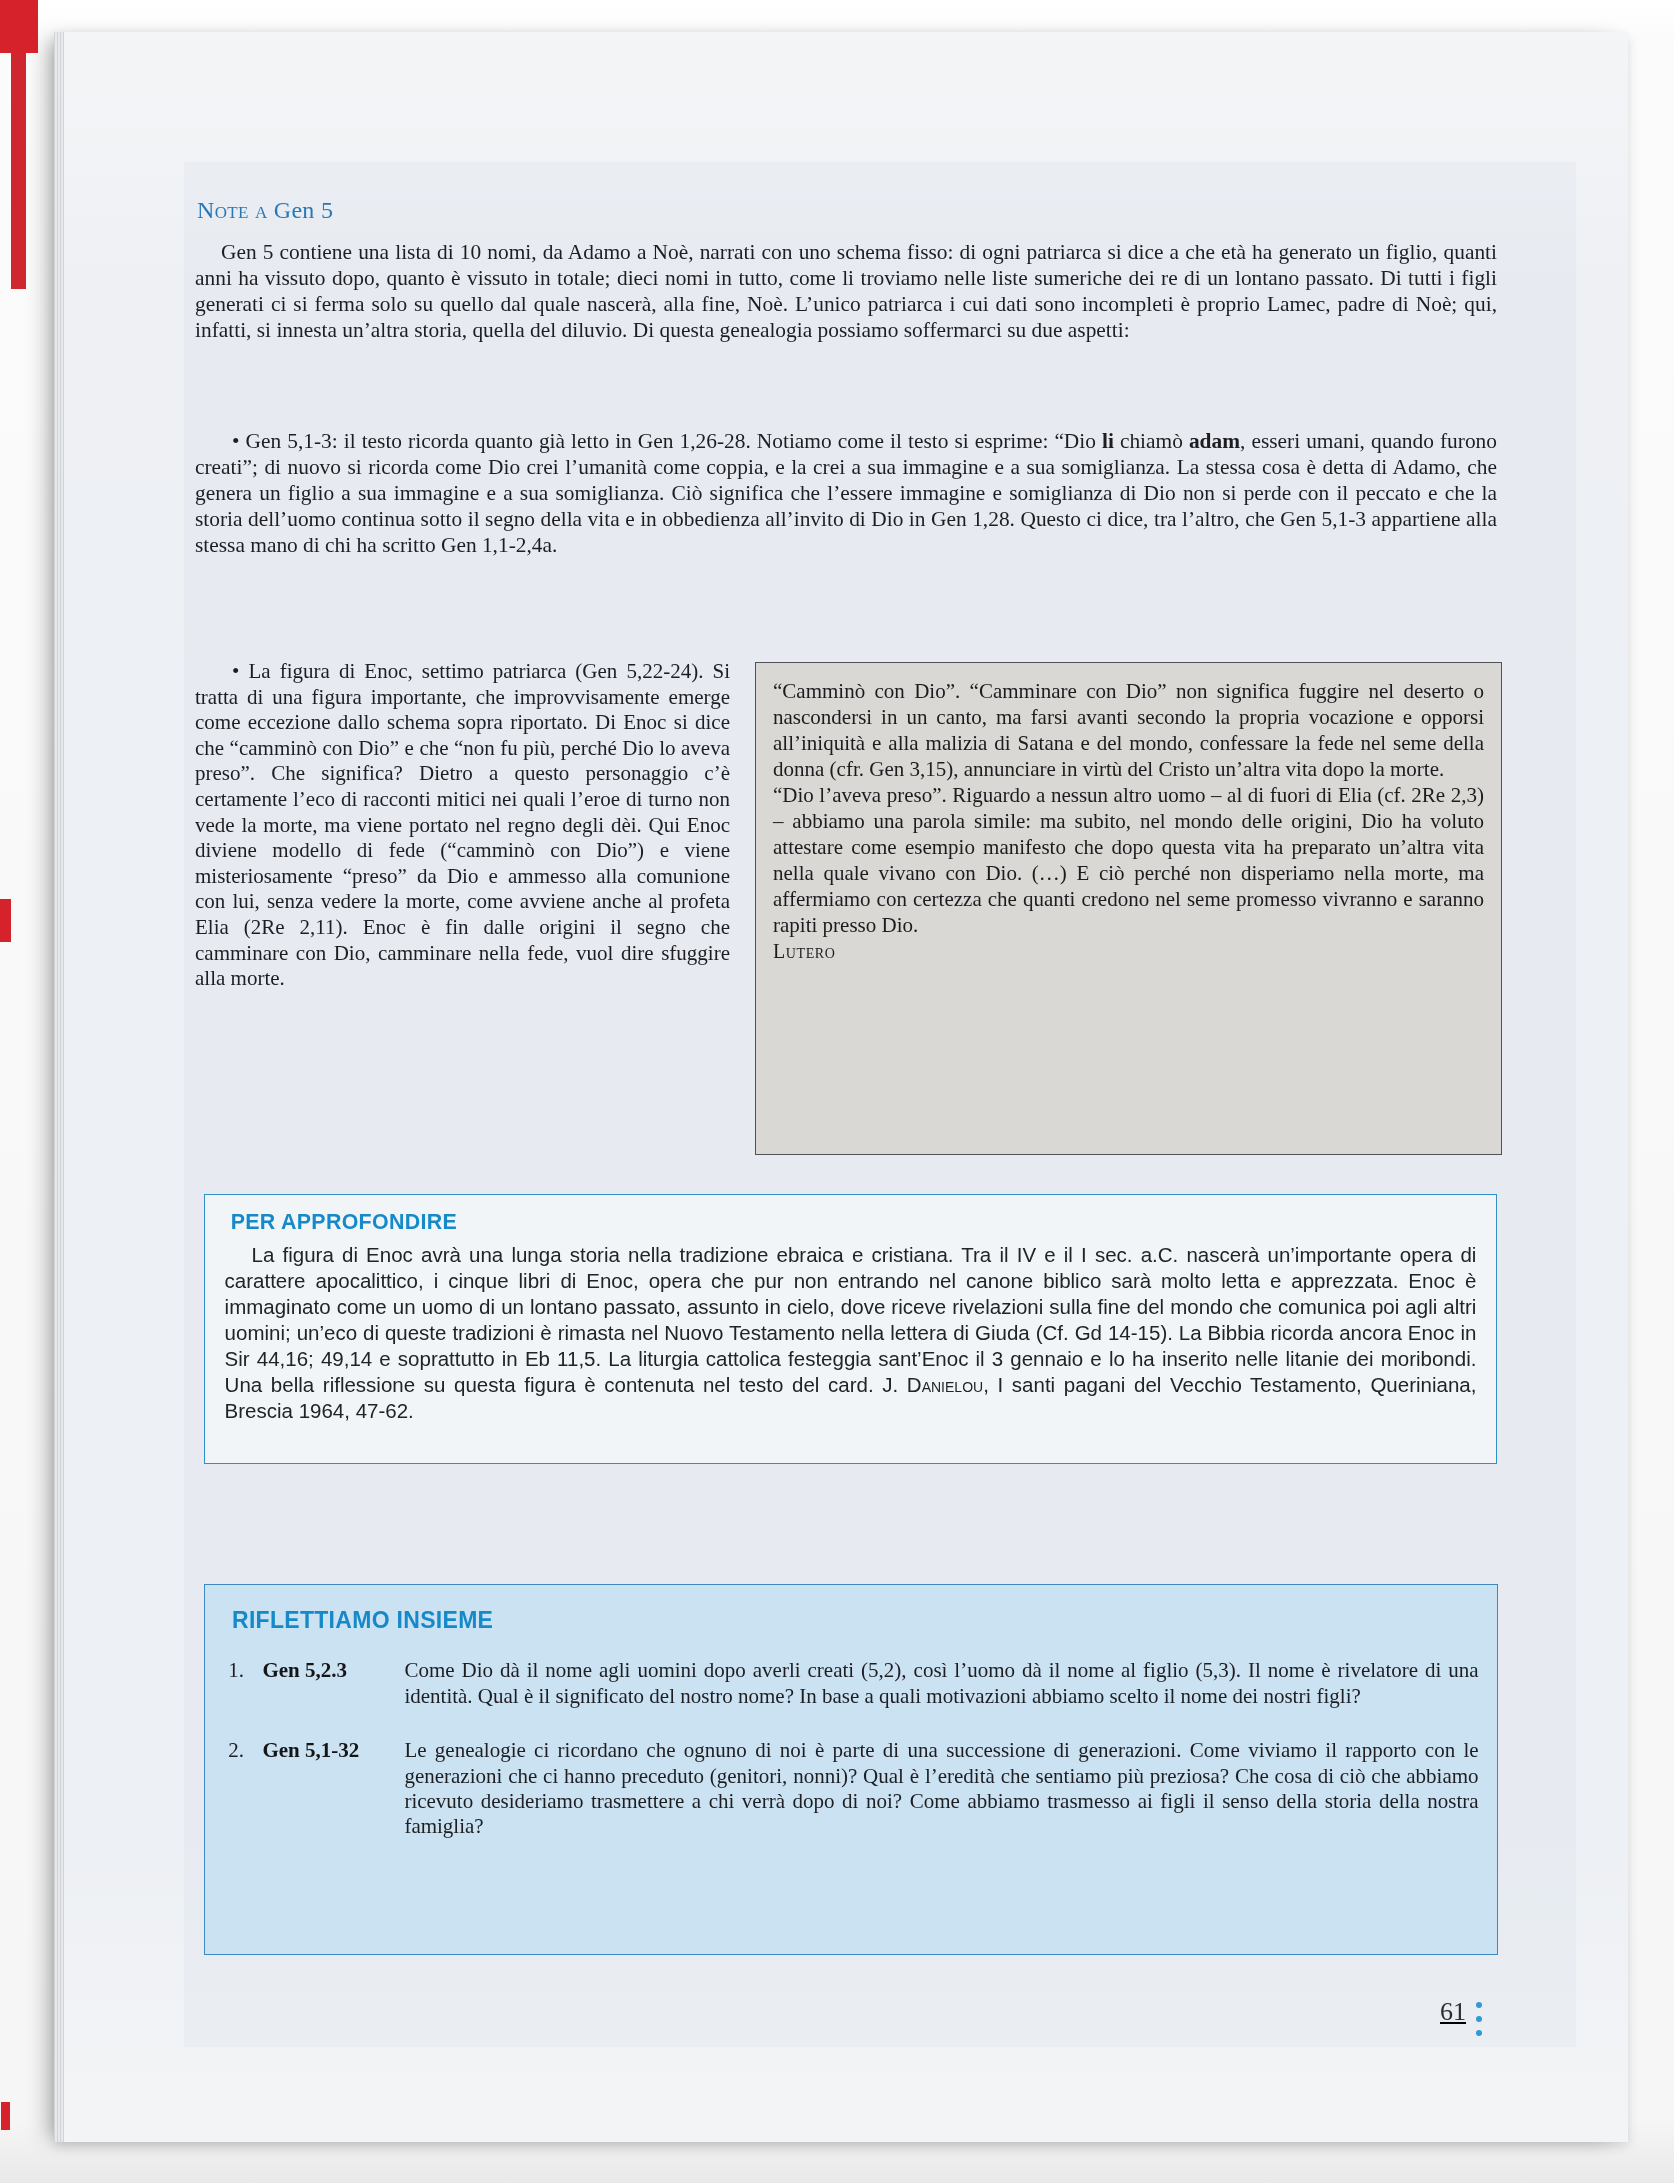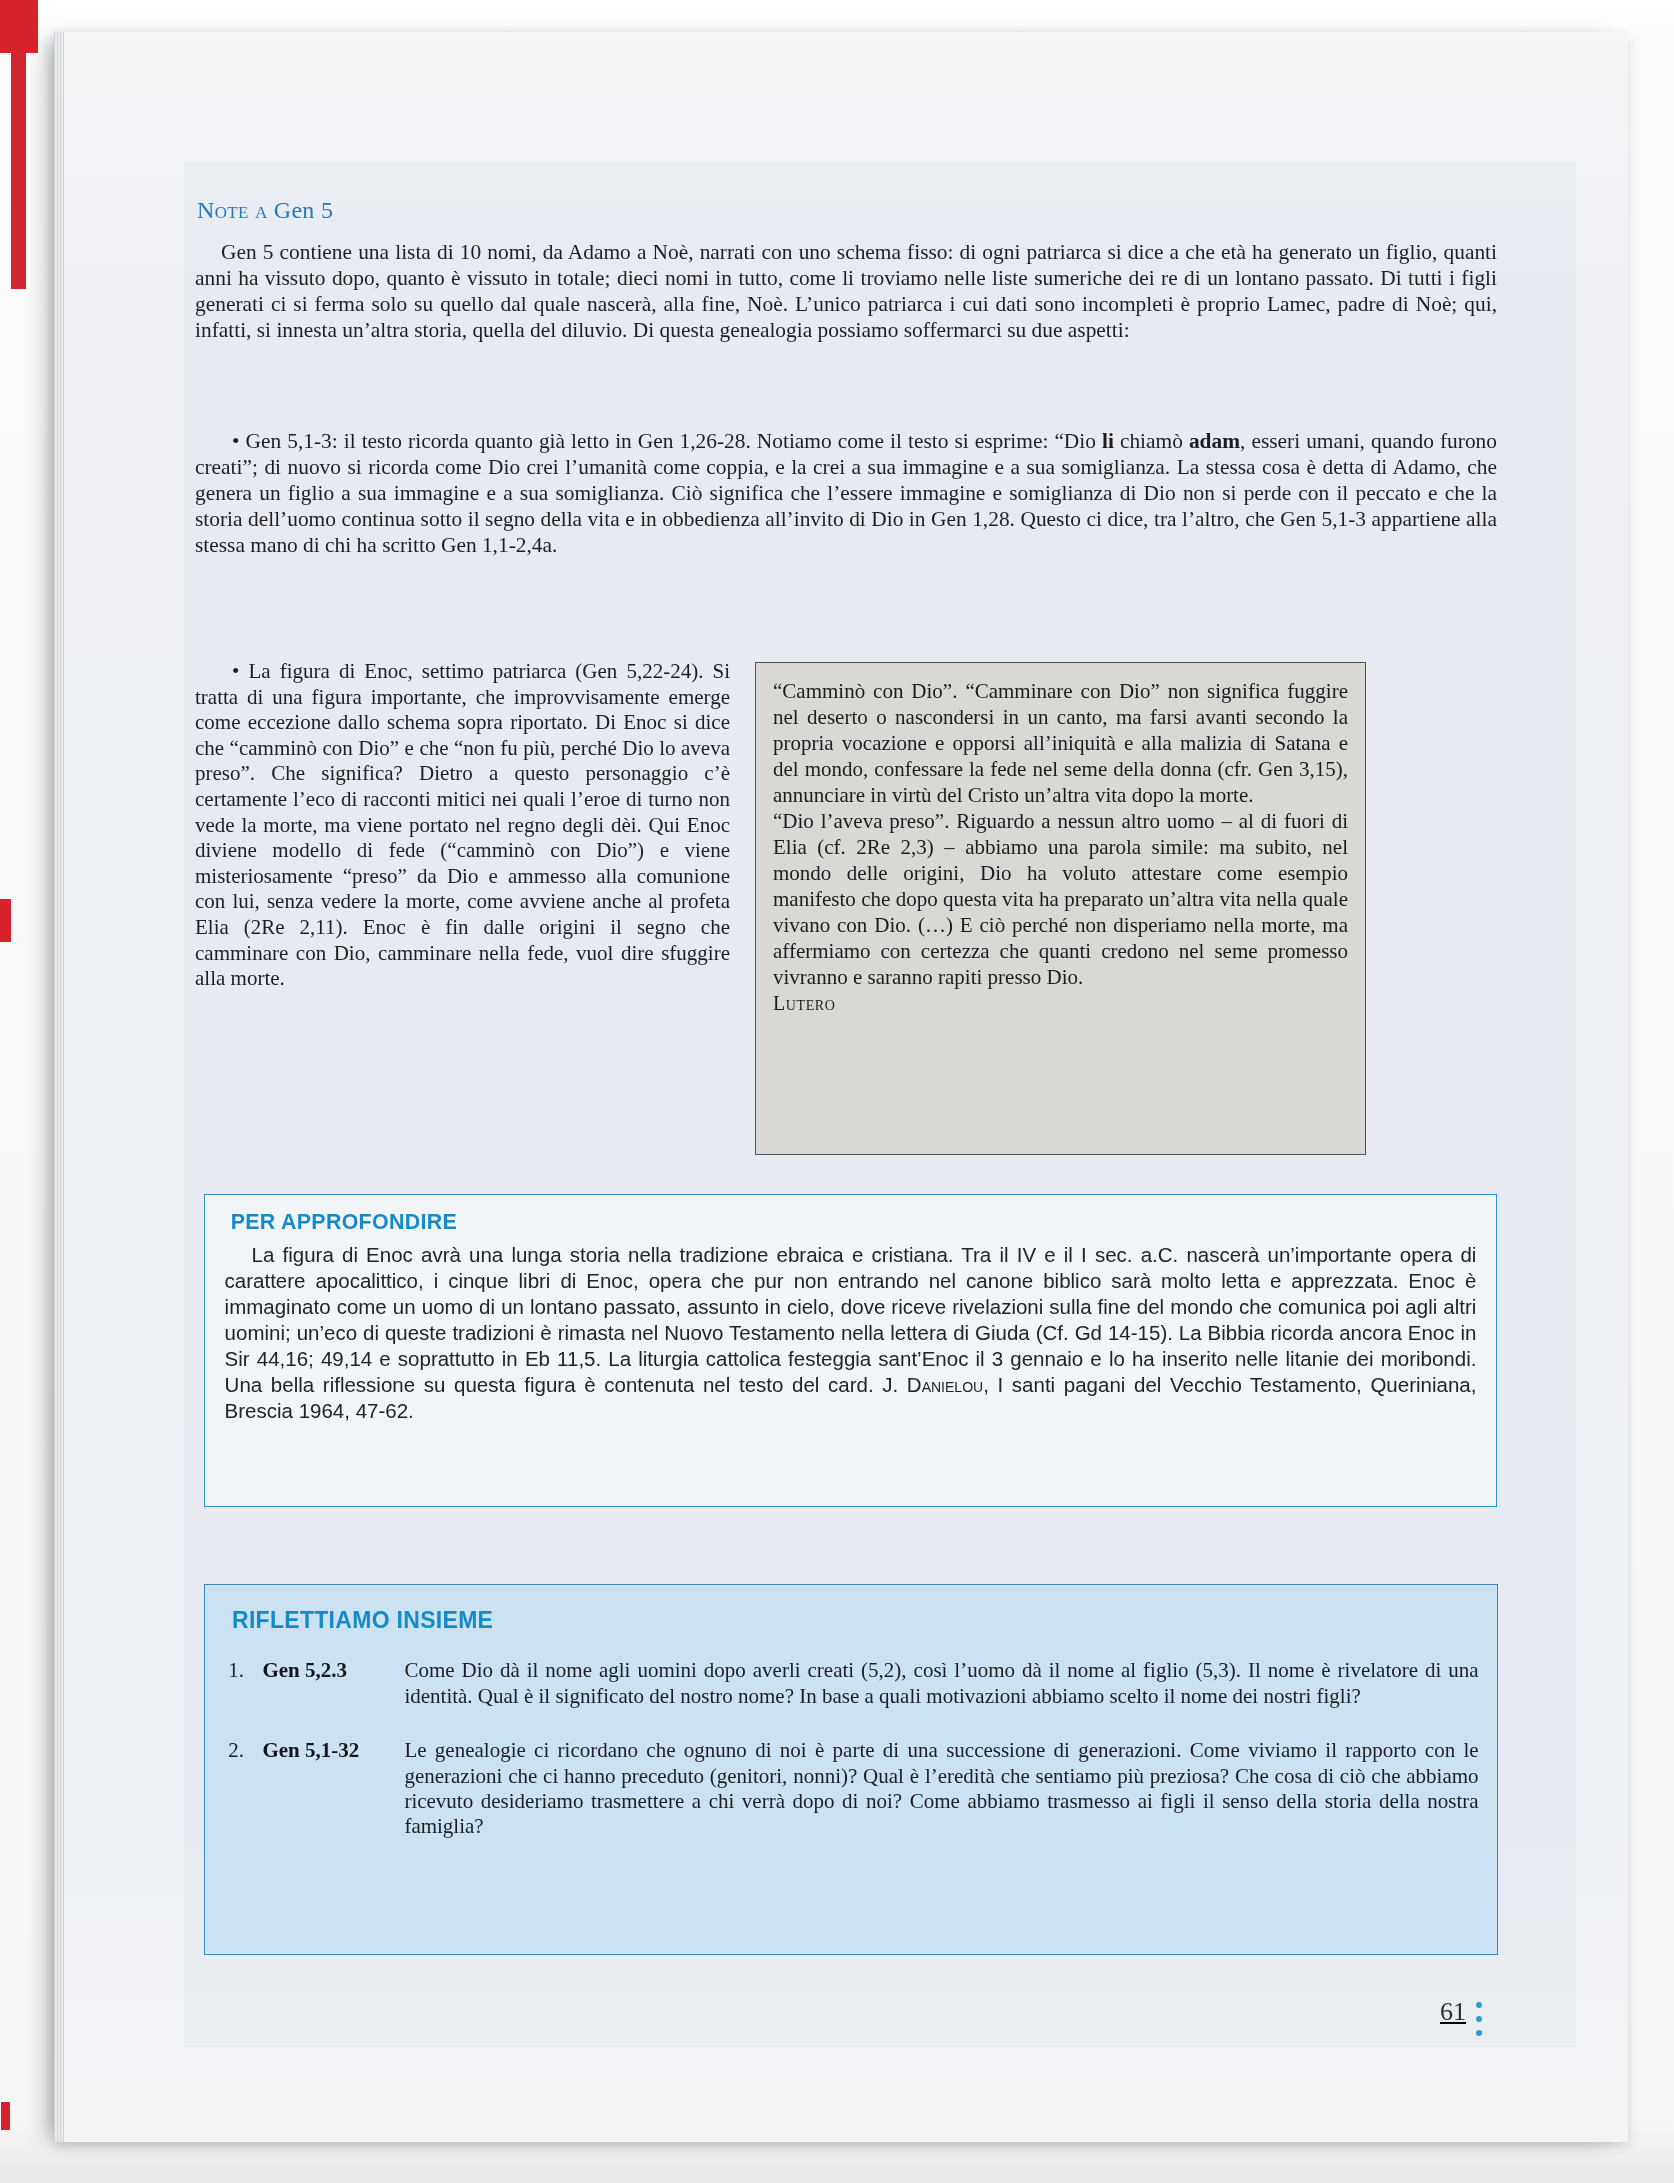--- a/index.html
+++ b/index.html
@@ -42,35 +42,35 @@
   }
   .it{}
   .bd{font-weight:bold;}
   .sc{font-variant:small-caps;}
 
   .intro{left:195px;top:239px;width:1302px;text-indent:26px;}
   .b1{left:195px;top:428px;width:1302px;text-indent:37px;}
   .leftcol{left:195px;top:659px;width:535px;text-indent:37px;font-size:21px;line-height:25.6px;}
 
   .graybox{
-    position:absolute;left:755px;top:662px;width:611px;height:493px;
+    position:absolute;left:755px;top:662px;width:747px;height:493px;
     background:#d9d8d5;border:1.2px solid #515256;box-sizing:border-box;
     padding:14.7px 17px 0 17px;
   }
   .graybox p{
     margin:0;color:#1c1c1f;text-align:justify;hyphens:auto;
     font-family:"Liberation Serif",serif;font-size:21px;line-height:26px;
   }
   .graybox .sig{
     margin-top:2.4px;text-align:left;font-size:20px;color:#1c1c1f;
     font-variant:small-caps;letter-spacing:0.6px;
   }
 
   .apprbox{
-    position:absolute;left:204px;top:1194px;width:1293px;height:313px;
+    position:absolute;left:204px;top:1194px;width:1293px;height:270px;
     background:#f2f5f8;border:1.8px solid #2f8fcb;box-sizing:border-box;
     padding:11px 19.6px 0 19.6px;
   }
   .boxtitle{
     font-family:"Liberation Sans",sans-serif;font-weight:bold;
     color:#168ac9;letter-spacing:0.3px;
   }
   .apprbox .boxtitle{font-size:21.4px;margin:3.7px 0 7.3px 6.1px;}
   .apprbox p{
     margin:0;color:#222326;text-align:justify;hyphens:auto;text-indent:27px;

